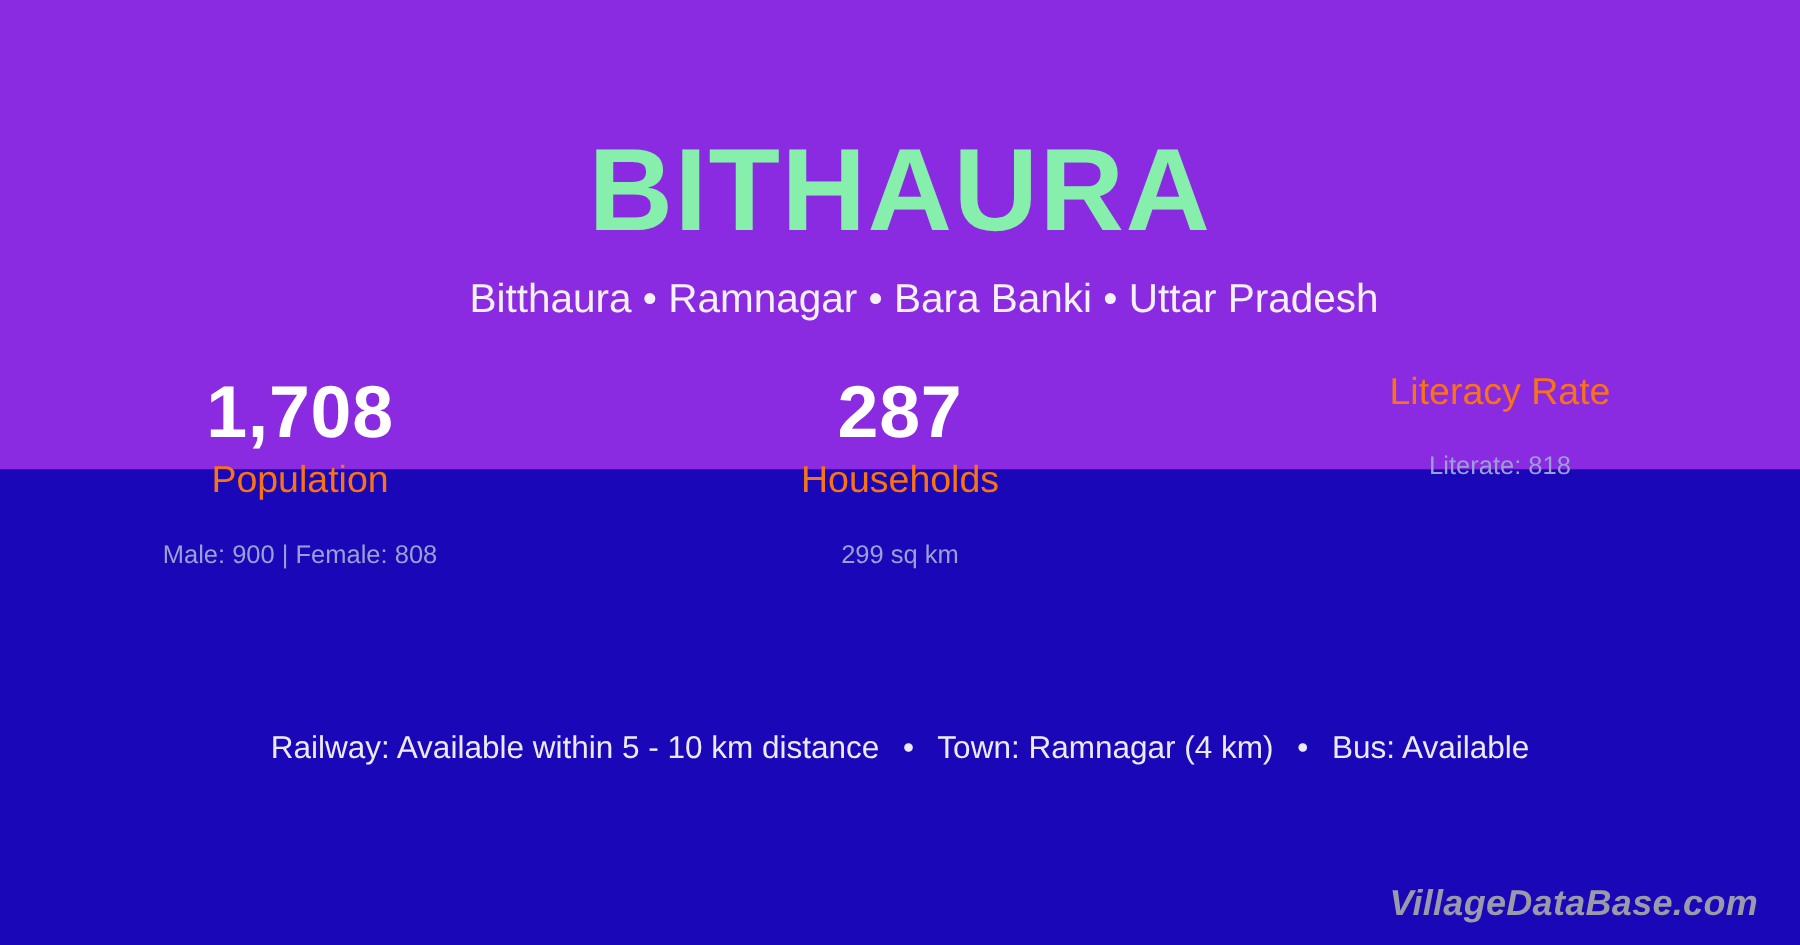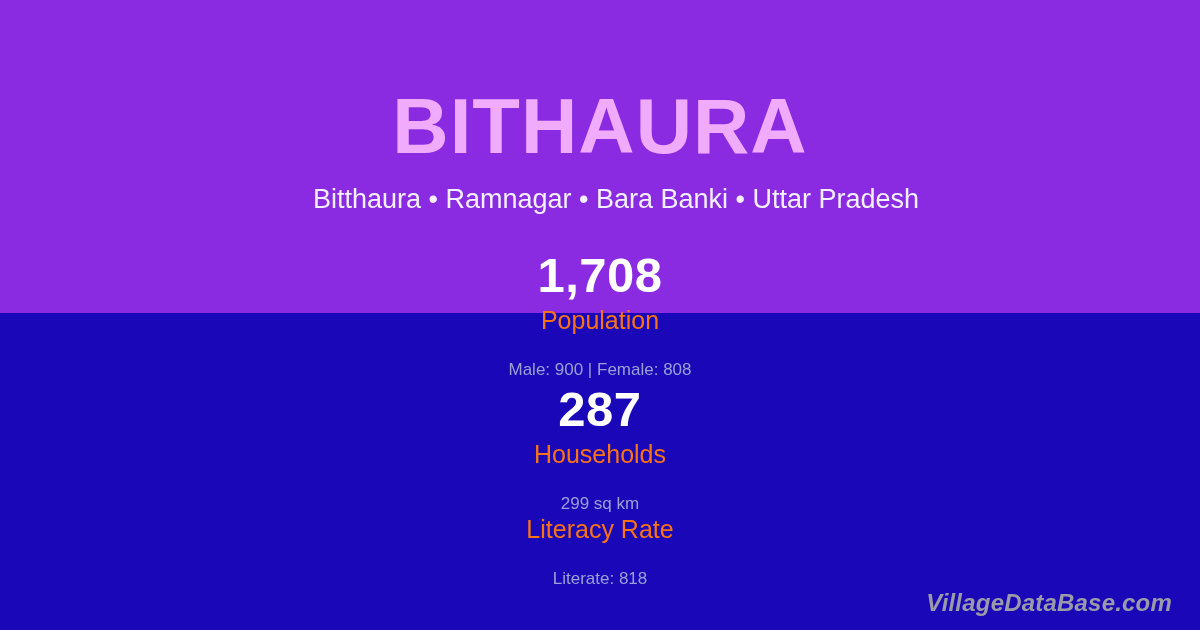--- a/index.html
+++ b/index.html
@@ -50,21 +50,21 @@
 
   .title {
     position: absolute;
     left: 0;
     top: 80px;
     width: 1200px;
     text-align: center;
     font-size: 78px;
     font-weight: bold;
     letter-spacing: 1px;
-    color: #f0abfc;
+    color: #86efac;
     line-height: 92px;
     white-space: nowrap;
   }
 
   .subtitle {
     position: absolute;
     left: 0;
     top: 181px;
     width: 1200px;
     text-align: center;
@@ -76,21 +76,21 @@
     margin-left: 16px;
   }
 
   
   .stats {
     position: absolute;
     left: 0;
     top: 246px;
     width: 1200px;
     display: flex;
-    flex-direction: column;
+    flex-direction: row;
   }
   .stat {
     flex: 1 1 0;
     text-align: center;
   }
   .stat-value {
     font-size: 49px;
     font-weight: bold;
     color: #ffffff;
     line-height: 59px;
@@ -173,17 +173,24 @@
         <div class="stat-sub">299 sq km</div>
       </div>
 
       <div class="stat">
         <div class="stat-label">Literacy Rate</div>
         <div class="stat-sub">Literate: 818</div>
       </div>
 
     </div>
 
+    <div class="amenities">
+      <span>Railway: Available within 5 - 10 km distance</span>
+      <span class="sep">•</span>
+      <span>Town: Ramnagar (4 km)</span>
+      <span class="sep">•</span>
+      <span>Bus: Available</span>
+    </div>
 
     <div class="brand">VillageDataBase.com</div>
 
   </div>
 </div>
 
 </body></html>

